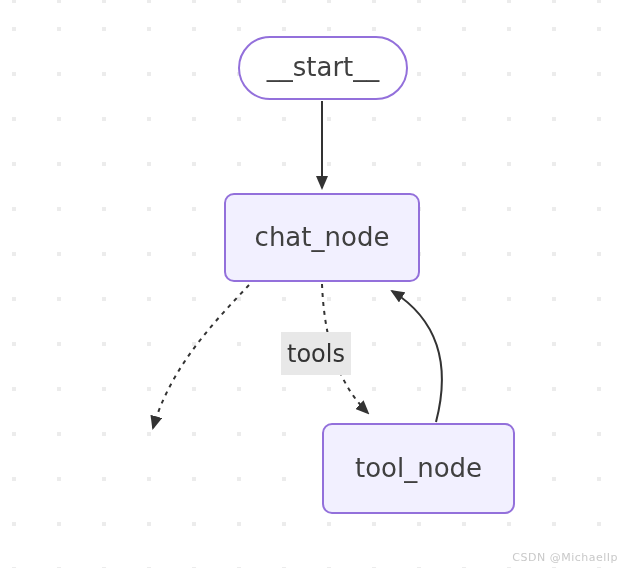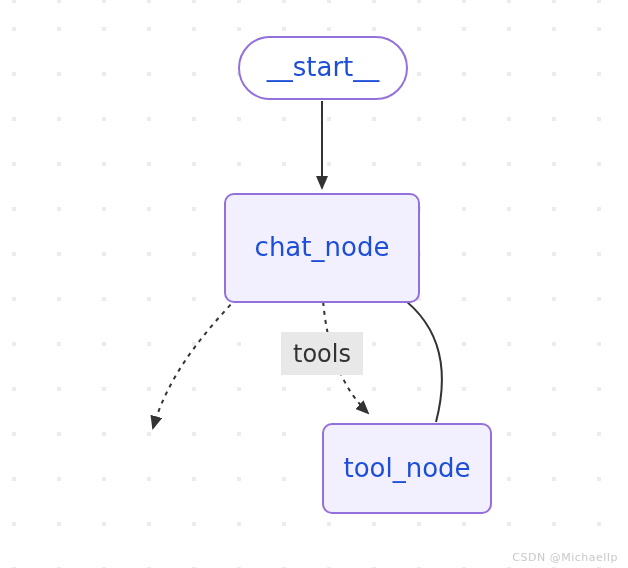--- a/index.html
+++ b/index.html
@@ -33,45 +33,45 @@
     stroke-width: 2px;
   }
   .edge.dashed { stroke-dasharray: 4 5; }
   .node {
     position: absolute;
     box-sizing: border-box;
     border: 2px solid #9370db;
     display: flex;
     align-items: center;
     justify-content: center;
-    color: #1d4ed8;
+    color: #404040;
     font-size: 26px;
     line-height: 1.2;
     white-space: nowrap;
   }
   .node.rect {
     background: #f2f0ff;
     border-radius: 10px;
   }
   .node.stadium-start {
     background: #ffffff;
     border-radius: 32px;
   }
   .node.stadium-end {
     background: #bfb6fc;
     border-radius: 32px;
   }
   #node-start { left: 238px; top: 36px;  width: 170px; height: 64px; }
-  #node-chat  { left: 224px; top: 193px; width: 196px; height: 110px; }
+  #node-chat  { left: 224px; top: 193px; width: 196px; height: 89px; }
   #node-end   { left: 72px;  top: 437px; width: 156px; height: 63px; }
-  #node-tool  { left: 322px; top: 423px; width: 170px; height: 91px; }
+  #node-tool  { left: 322px; top: 423px; width: 193px; height: 91px; }
   .edge-label {
     position: absolute;
     left: 281px; top: 332px;
-    width: 82px; height: 43px;
+    width: 70px; height: 43px;
     background: #e8e8e8;
     color: #333333;
     font-size: 24px;
     display: flex;
     align-items: center;
     justify-content: center;
   }
   .watermark {
     position: absolute;
     right: 10px;

